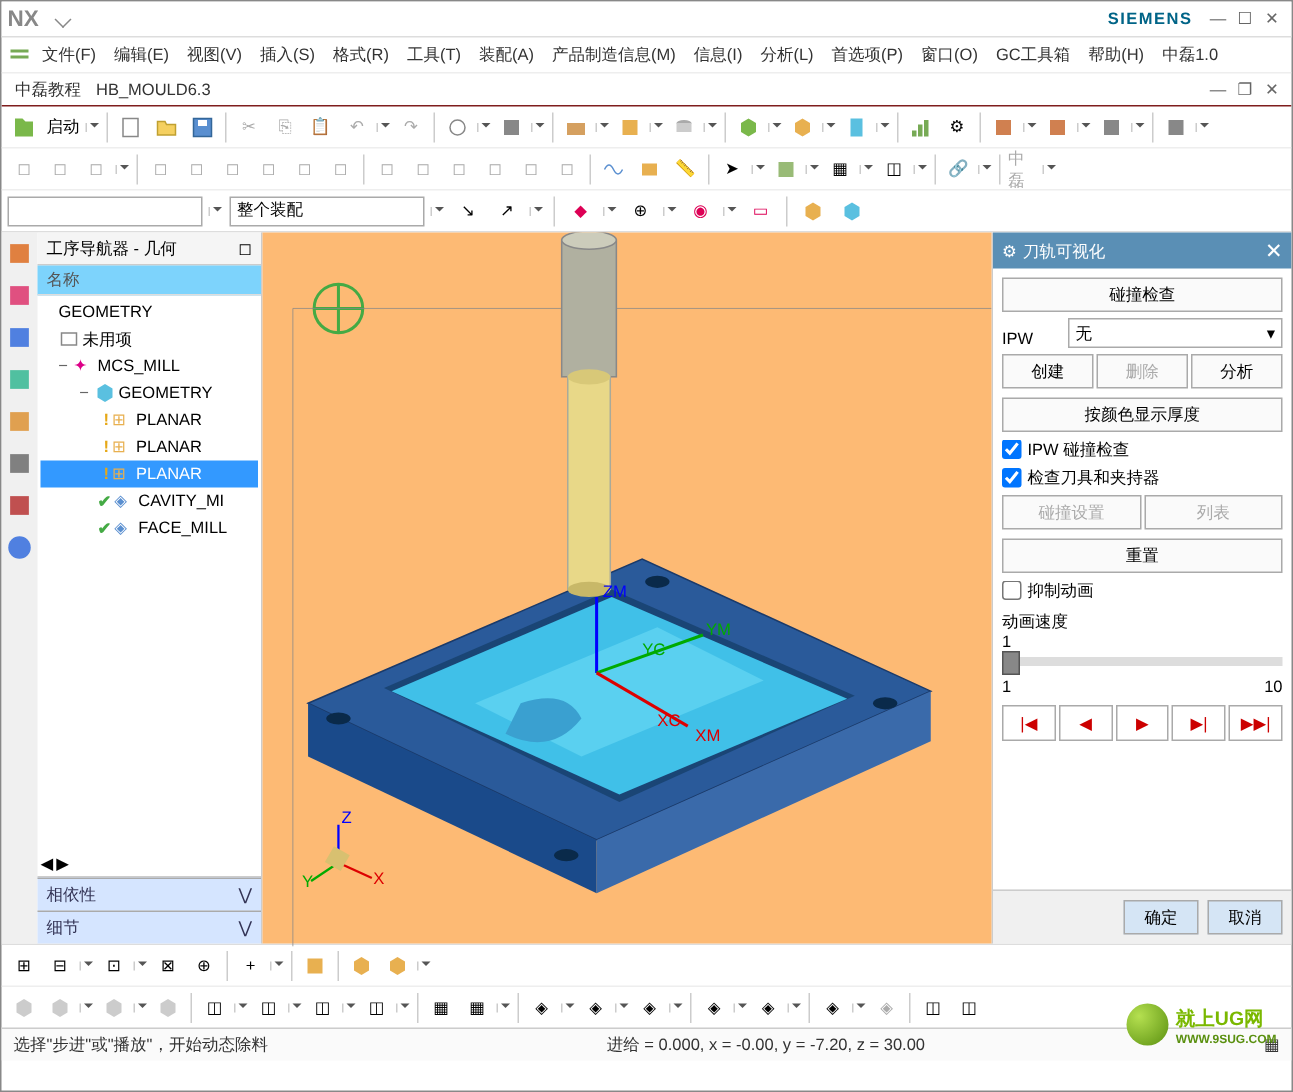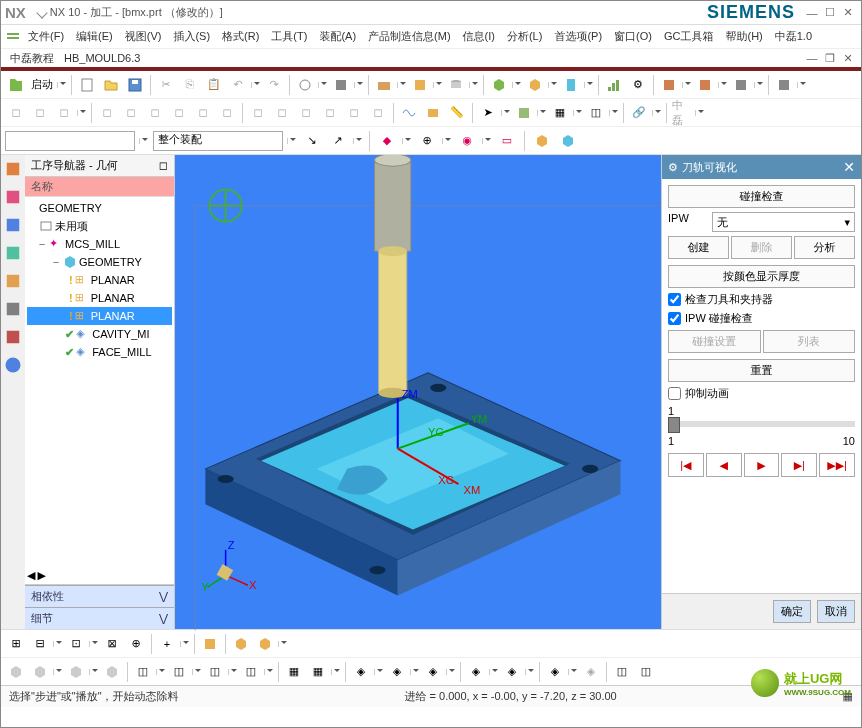--- a/index.html
+++ b/index.html
@@ -1,82 +1,81 @@
 <!DOCTYPE html>
 <html><head>
 <meta charset="utf-8">
 <style>
 *{box-sizing:border-box;margin:0;padding:0;font-family:"Microsoft YaHei",Arial,sans-serif;font-size:11px;}
 body{background:#fff;width:862px;height:728px;border:1px solid #888;position:relative;overflow:hidden;}
 .titlebar{height:24px;background:#fff;display:flex;align-items:center;padding:0 4px;border-bottom:1px solid #ddd;}
 .nx-logo{font-weight:bold;font-size:15px;color:#888;margin-right:8px;}
 .dd{width:8px;height:8px;border-left:1px solid #888;border-bottom:1px solid #888;transform:rotate(-45deg);margin:0 4px;}
 .title-text{color:#555;}
-.siemens{margin-left:auto;color:#006487;font-weight:bold;font-size:18px;letter-spacing:1px;margin-right:8px;}
+.siemens{margin-left:auto;color:#006487;font-weight:bold;font-size:11px;letter-spacing:1px;margin-right:8px;}
 .winbtn{width:18px;text-align:center;color:#666;cursor:pointer;}
 .menubar{height:24px;display:flex;align-items:center;padding:0 4px;gap:2px;border-bottom:1px solid #eee;flex-wrap:wrap;}
 .mi{padding:2px 5px;color:#333;cursor:pointer;}
 .micon{width:16px;height:16px;display:inline-block;}
-.menubar2{height:22px;display:flex;align-items:center;padding:0 4px;border-bottom:4px solid #7f1d1d;}
+.menubar2{height:22px;display:flex;align-items:center;padding:0 4px;border-bottom:1px solid #7f1d1d;}
 .toolbar{height:28px;display:flex;align-items:center;padding:0 4px;gap:2px;border-bottom:1px solid #eee;}
 .tb{width:22px;height:22px;display:flex;align-items:center;justify-content:center;cursor:pointer;border:1px solid transparent;}
 .tb svg{width:16px;height:16px;}
 .tbdd{width:10px;border-left:1px solid #ccc;display:flex;align-items:center;justify-content:center;}
 .tbdd::after{content:"";border:3px solid transparent;border-top:3px solid #555;}
 .sep{width:1px;height:20px;background:#ccc;margin:0 2px;}
 .selrow{height:28px;display:flex;align-items:center;padding:0 4px;gap:4px;border-bottom:1px solid #ddd;}
 .selbox{width:130px;height:20px;border:1px solid #aaa;background:#fff;padding:0 4px;}
 .main{display:flex;height:474px;}
 .sidebar{width:24px;background:#f0f0f0;display:flex;flex-direction:column;gap:8px;padding-top:4px;}
 .sbtn{width:20px;height:20px;margin:0 auto;cursor:pointer;}
 .navpanel{width:150px;border-right:1px solid #ccc;display:flex;flex-direction:column;}
 .navhead{height:22px;background:#f5f5f5;border-bottom:1px solid #ccc;display:flex;align-items:center;padding:0 6px;}
-.navcol{height:20px;background:#fca5a5;border-bottom:1px solid #ddd;padding:2px 6px;color:#555;}
+.navcol{height:20px;background:#7dd3fc;border-bottom:1px solid #ddd;padding:2px 6px;color:#555;}
 .tree{flex:1;overflow:auto;padding:2px;}
 .tn{display:flex;align-items:center;height:18px;gap:2px;cursor:pointer;white-space:nowrap;}
 .tn.sel{background:#3399ff;color:#fff;}
 .exp{width:10px;text-align:center;color:#666;}
 .tico{width:14px;height:14px;display:inline-block;}
 .navfoot{border-top:1px solid #ccc;text-align:center;}
 .navtab{height:22px;background:#d5e5ff;border-top:1px solid #aaa;padding:2px 6px;display:flex;align-items:center;color:#335;}
-.viewport{flex:1;position:relative;background:#3b82f6;}
+.viewport{flex:1;position:relative;background:#fdba74;}
 .canvas{position:absolute;inset:0;}
 .rightpanel{width:200px;border-left:1px solid #ccc;display:flex;flex-direction:column;}
 .rphead{height:24px;background:#5a8fb5;color:#fff;display:flex;align-items:center;padding:0 6px;}
 .rphead .close{margin-left:auto;cursor:pointer;font-size:14px;}
 .rpbody{flex:1;padding:6px;overflow:auto;}
 .rbtn{border:1px solid #aaa;background:#fafafa;padding:3px 6px;text-align:center;cursor:pointer;display:inline-block;}
-.rrow{display:flex;gap:4px;margin:4px 0;align-items:flex-start;}
+.rrow{display:flex;gap:4px;margin:4px 0;align-items:flex-end;}
 .rsel{flex:1;border:1px solid #aaa;height:20px;padding:0 4px;display:flex;align-items:center;}
 .rchk{display:flex;align-items:center;gap:4px;margin:4px 0;}
 .rbtngrp{display:flex;gap:2px;}
 .rbtngrp .rbtn{flex:1;}
 .slider{width:100%;height:6px;background:#ddd;position:relative;margin:4px 0 8px;}
 .slider::before{content:"";position:absolute;left:0;top:-4px;width:10px;height:14px;background:#888;border:1px solid #555;}
 .playback{display:flex;gap:2px;}
 .pb{flex:1;border:1px solid #aaa;height:24px;display:flex;align-items:center;justify-content:center;cursor:pointer;color:#c00;}
 .rpfoot{padding:6px;border-top:1px solid #ccc;background:#f0f0f0;display:flex;gap:6px;justify-content:flex-end;}
-.rpfoot .rbtn{width:38px;background:#d5e5f5;}
+.rpfoot .rbtn{width:50px;background:#d5e5f5;}
 .bottombar{height:28px;display:flex;align-items:center;padding:0 4px;gap:2px;border-top:1px solid #ddd;}
 .bottombar2{height:28px;display:flex;align-items:center;padding:0 4px;gap:2px;border-top:1px solid #eee;}
 .status{height:22px;display:flex;align-items:center;padding:0 8px;border-top:1px solid #ccc;background:#fafafa;color:#333;}
 .status .mid{margin:0 auto;}
 .watermark{position:absolute;right:10px;bottom:30px;color:#7ab800;font-weight:bold;display:flex;align-items:center;gap:5px;}
 .watermark .ball{width:28px;height:28px;border-radius:50%;background:radial-gradient(circle at 30% 30%,#b5e050,#5a9010);}
 .disabled{color:#aaa;}
 .warn{color:#e6a817;font-weight:bold;}
 .chk{color:#4a4;font-weight:bold;}
 </style>
 </head>
 <body>
 
 <div class="titlebar">
   <span class="nx-logo">NX</span>
   <span class="dd"></span>
-  <span class="title-text">NX 10 - 加工 - [bmx.prt （修改的）]</span>
   <span class="siemens">SIEMENS</span>
   <span class="winbtn">—</span>
   <span class="winbtn">☐</span>
   <span class="winbtn">✕</span>
 </div>
 
 <div class="menubar">
   <span class="micon"><svg viewBox="0 0 16 16">
         <rect x="2" y="4" width="12" height="2" fill="#7a5"></rect>
         <rect x="2" y="8" width="12" height="2" fill="#7a5"></rect>
@@ -482,35 +481,36 @@
           </div>
       </div>
       <div class="rbtngrp">
         <div class="rbtn">创建</div>
         <div class="rbtn disabled">删除</div>
         <div class="rbtn">分析</div>
       </div>
       <div class="rbtn" style="width:100%;margin-top:6px">按颜色显示厚度</div>
       <div class="rchk">
           <input type="checkbox" checked="" style="">
-          <span>检查刀具和夹持器</span>
+          <span>IPW 碰撞检查</span>
         </div>
       <div class="rchk">
           <input type="checkbox" checked="" style="">
-          <span>IPW 碰撞检查</span>
+          <span>检查刀具和夹持器</span>
         </div>
       <div class="rbtngrp">
         <div class="rbtn disabled">碰撞设置</div>
         <div class="rbtn disabled">列表</div>
       </div>
       <div class="rbtn" style="width:100%;margin-top:6px">重置</div>
       <div class="rchk">
           <input type="checkbox" style="">
           <span>抑制动画</span>
         </div>
+      <div style="margin-top:6px">动画速度</div>
       <div>1</div>
       <div class="slider"></div>
       <div style="display:flex;justify-content:space-between">
           <span>1</span>
           <span>10</span>
         </div>
       <div class="playback" style="margin-top:6px">
         <div class="pb">|◀</div>
         <div class="pb">◀</div>
         <div class="pb">▶</div>

